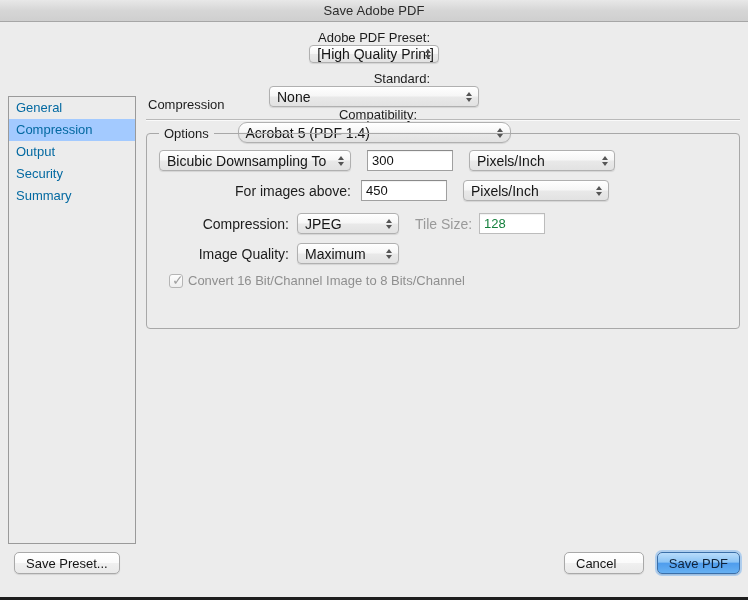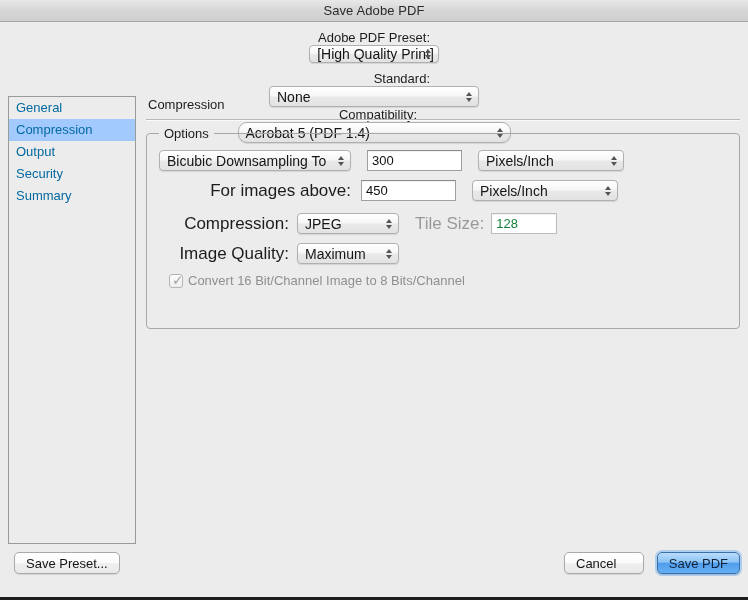--- a/index.html
+++ b/index.html
@@ -177,21 +177,21 @@
     color: #1c1c1c;
     text-align: center;
   }
 
   .opt-row {
     display: flex;
     align-items: center;
     margin-bottom: 9px;
   }
   .opt-label {
-    font-size: 17px;
+    font-size: 14px;
     color: #1c1c1c;
     text-align: right;
     white-space: nowrap;
   }
   .opt-label.disabled { color: #9a9a9a; }
 
   .popup-sampling { width: 192px; }
   .popup-units { width: 146px; text-align: center; }
   .popup-compression { width: 102px; }
   .popup-quality { width: 102px; }
@@ -204,21 +204,21 @@
     border: 1px solid #a0a0a0;
     border-top-color: #8a8a8a;
     box-shadow: 0 1px 1px rgba(0,0,0,.06) inset;
     font-size: 13px;
     color: #101010;
     line-height: 19px;
     padding: 0 4px;
     white-space: nowrap;
     overflow: hidden;
   }
-  .field-ppi { width: 95px; }
+  .field-ppi { width: 86px; }
   .field-tile {
     width: 66px;
     color: #15803d;
     border-color: #bcbcbc;
   }
 
   .row-gap-1 { margin-left: 16px; }
   
   .label-images-above { width: 192px; margin-right: 10px; }
 

